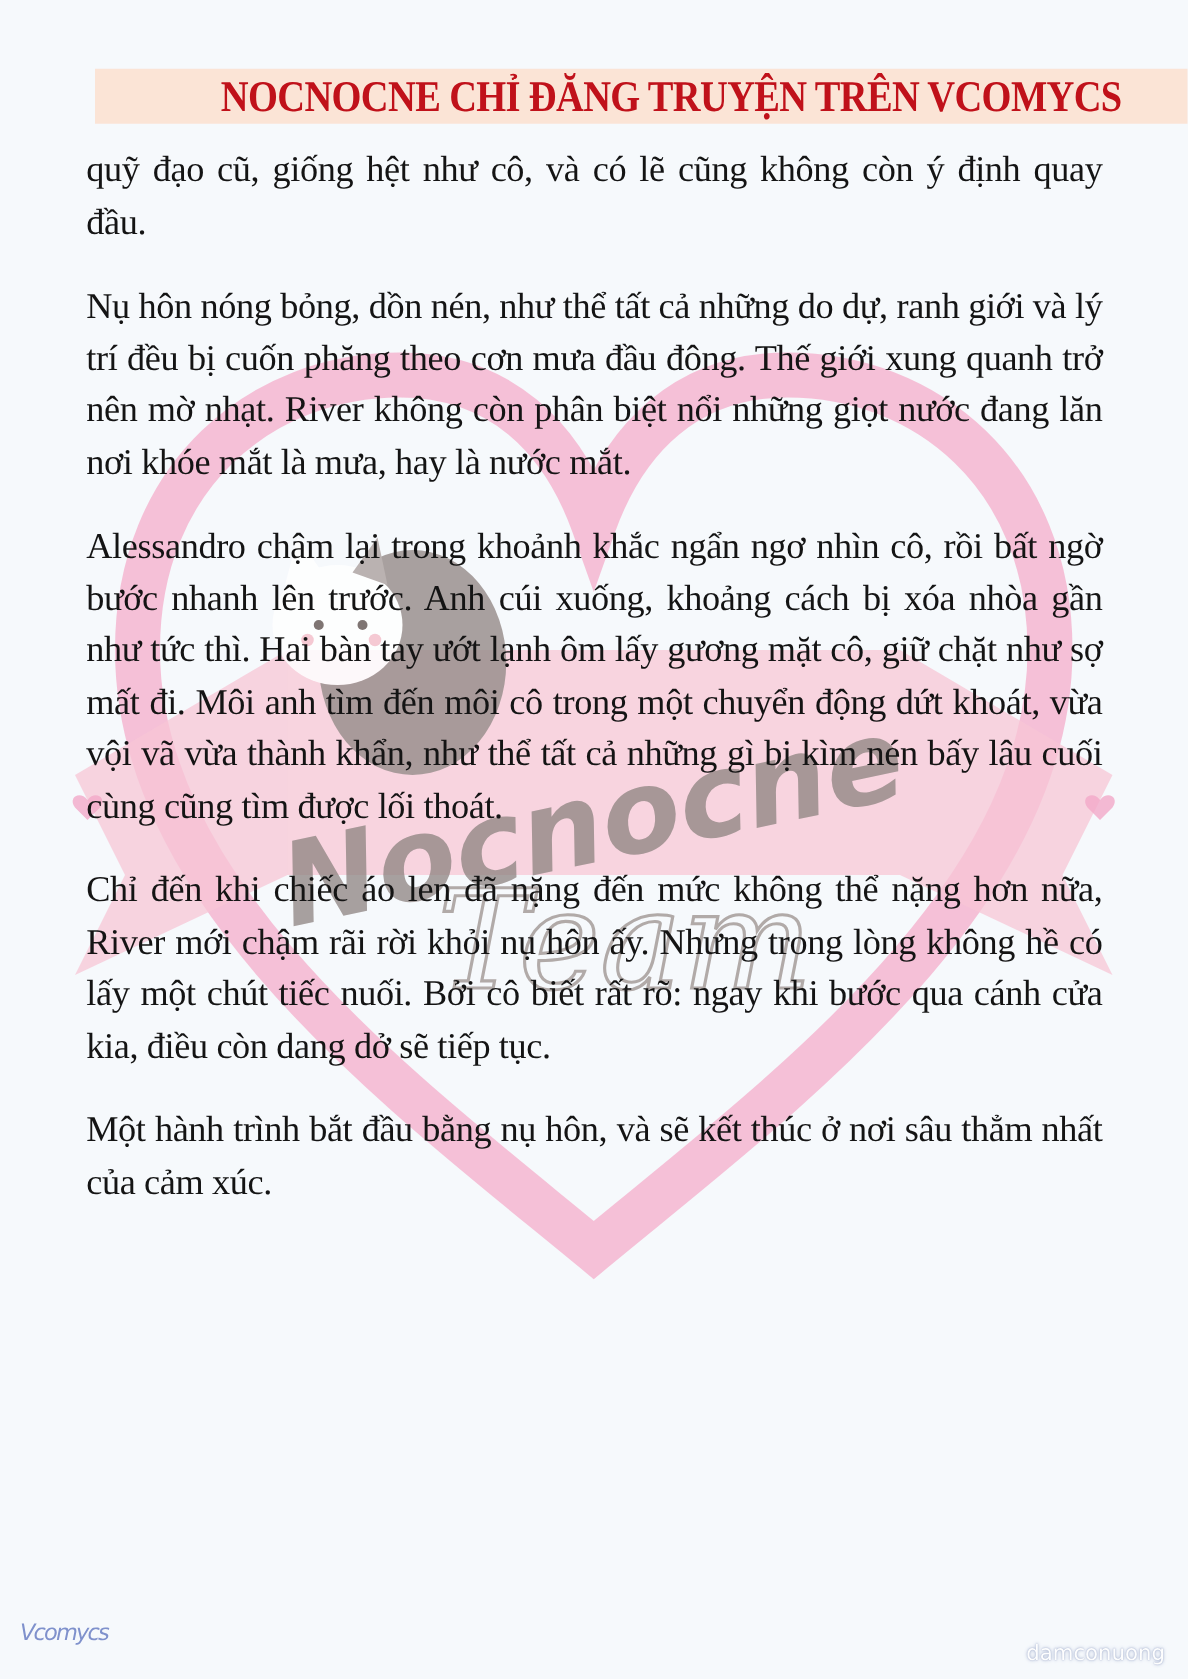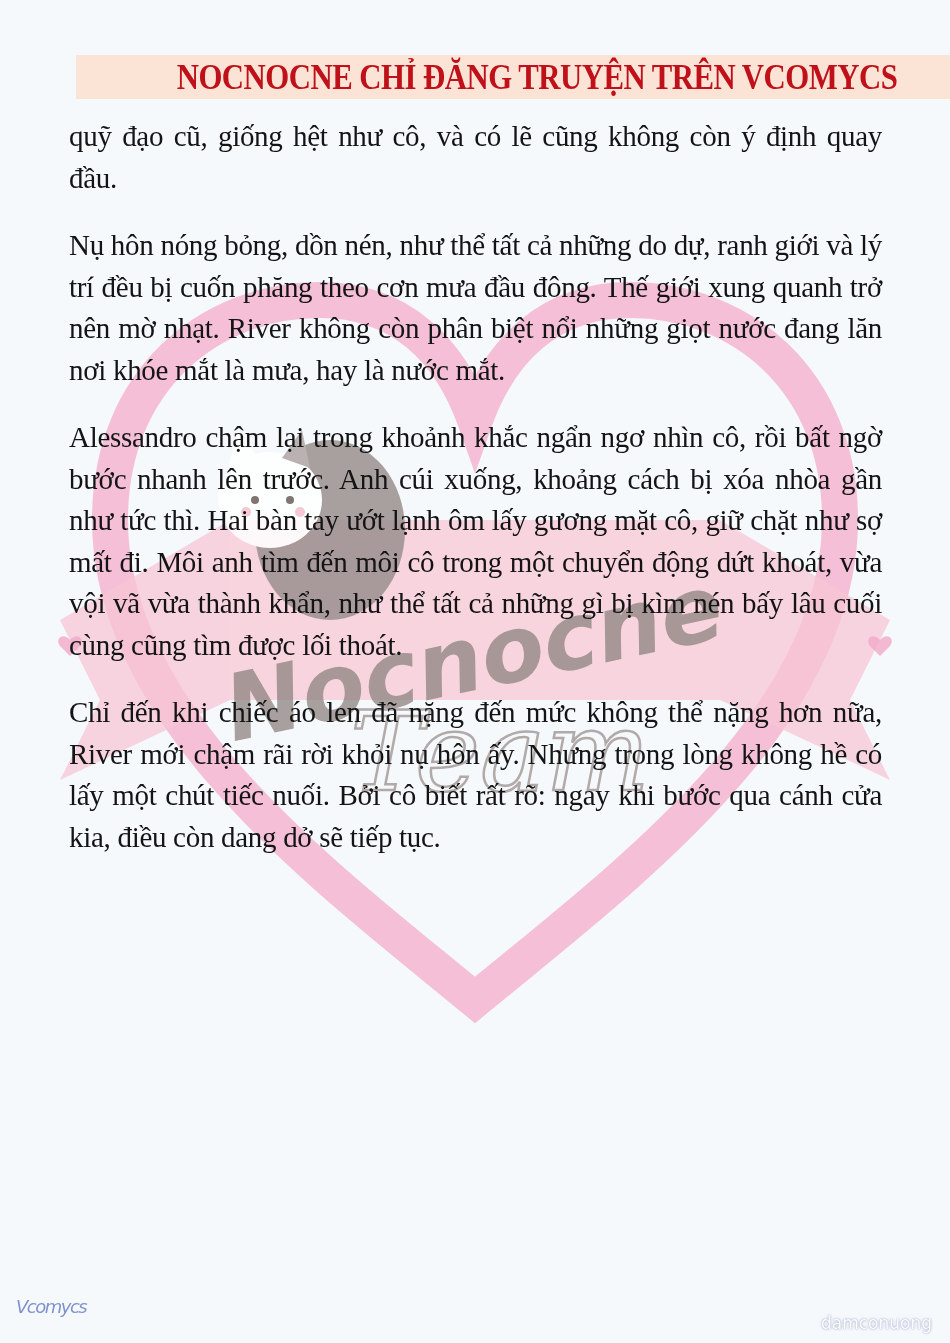--- a/index.html
+++ b/index.html
@@ -119,16 +119,17 @@
 
 <div class="banner">
   <div class="banner-text">NOCNOCNE CHỈ ĐĂNG TRUYỆN TRÊN VCOMYCS</div>
 </div>
 
 <div class="content">
   <p class="para">quỹ đạo cũ, giống hệt như cô, và có lẽ cũng không còn ý định quay đầu.</p>
   <p class="para">Nụ hôn nóng bỏng, dồn nén, như thể tất cả những do dự, ranh giới và lý trí đều bị cuốn phăng theo cơn mưa đầu đông. Thế giới xung quanh trở nên mờ nhạt. River không còn phân biệt nổi những giọt nước đang lăn nơi khóe mắt là mưa, hay là nước mắt.</p>
   <p class="para">Alessandro chậm lại trong khoảnh khắc ngẩn ngơ nhìn cô, rồi bất ngờ bước nhanh lên trước. Anh cúi xuống, khoảng cách bị xóa nhòa gần như tức thì. Hai bàn tay ướt lạnh ôm lấy gương mặt cô, giữ chặt như sợ mất đi. Môi anh tìm đến môi cô trong một chuyển động dứt khoát, vừa vội vã vừa thành khẩn, như thể tất cả những gì bị kìm nén bấy lâu cuối cùng cũng tìm được lối thoát.</p>
   <p class="para">Chỉ đến khi chiếc áo len đã nặng đến mức không thể nặng hơn nữa, River mới chậm rãi rời khỏi nụ hôn ấy. Nhưng trong lòng không hề có lấy một chút tiếc nuối. Bởi cô biết rất rõ: ngay khi bước qua cánh cửa kia, điều còn dang dở sẽ tiếp tục.</p>
+  <p class="para">Một hành trình bắt đầu bằng nụ hôn, và sẽ kết thúc ở nơi sâu thẳm nhất của cảm xúc.</p>
 </div>
 
 <div class="footer-logo">Vcomycs</div>
 <div class="footer-credit">damconuong</div>
 
 </body></html>

